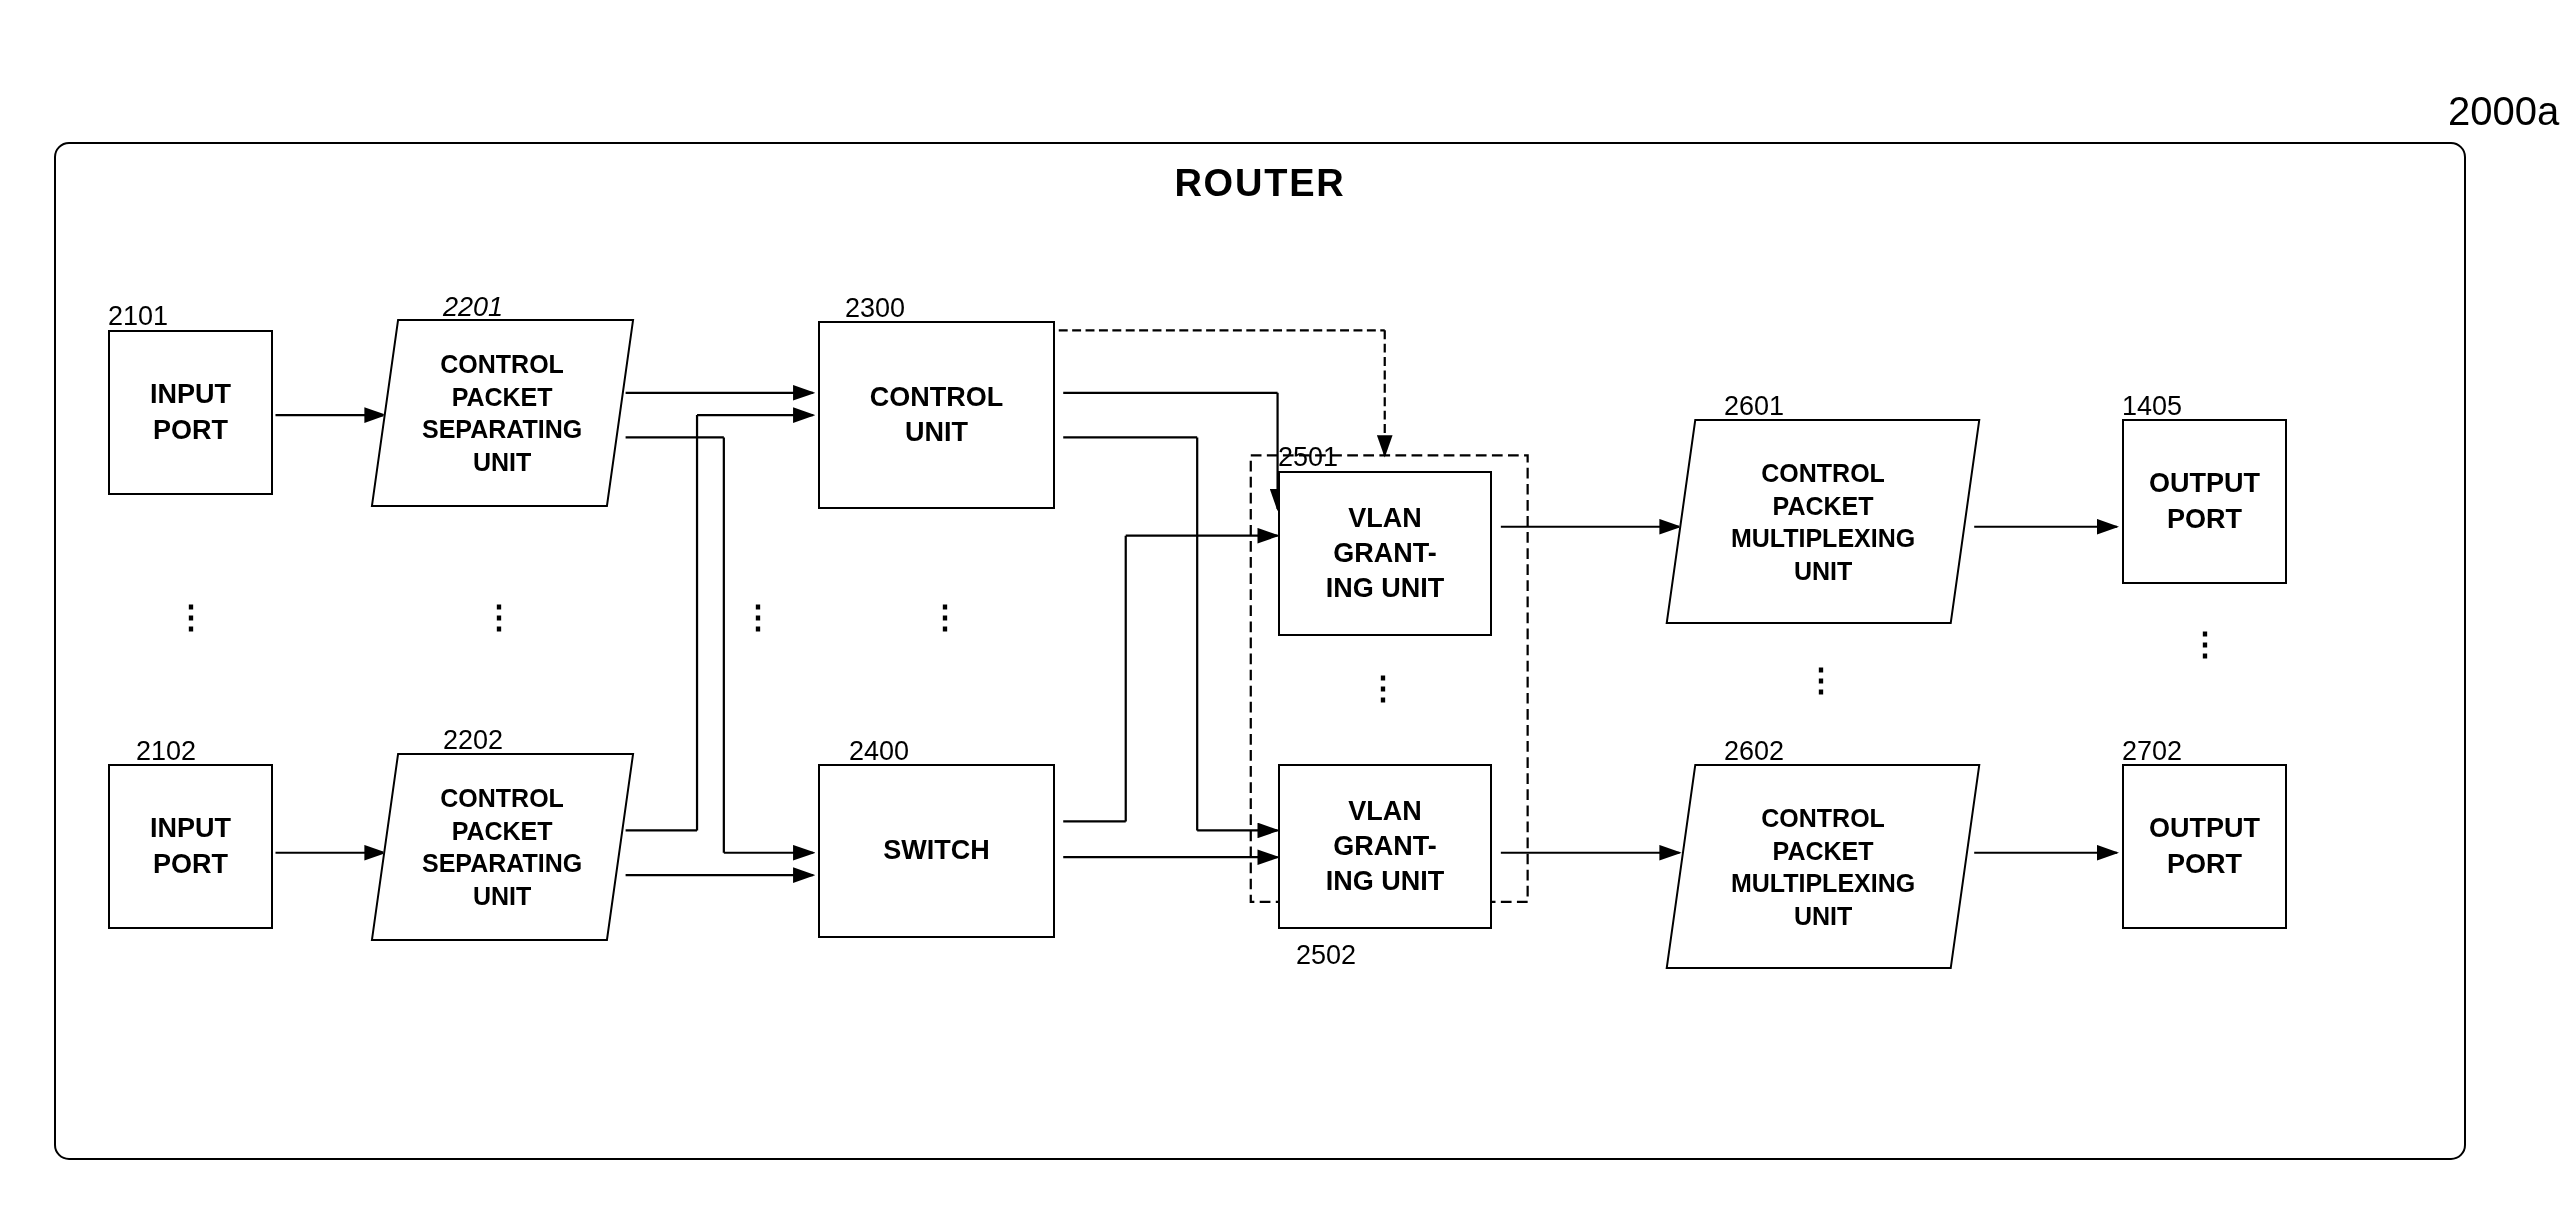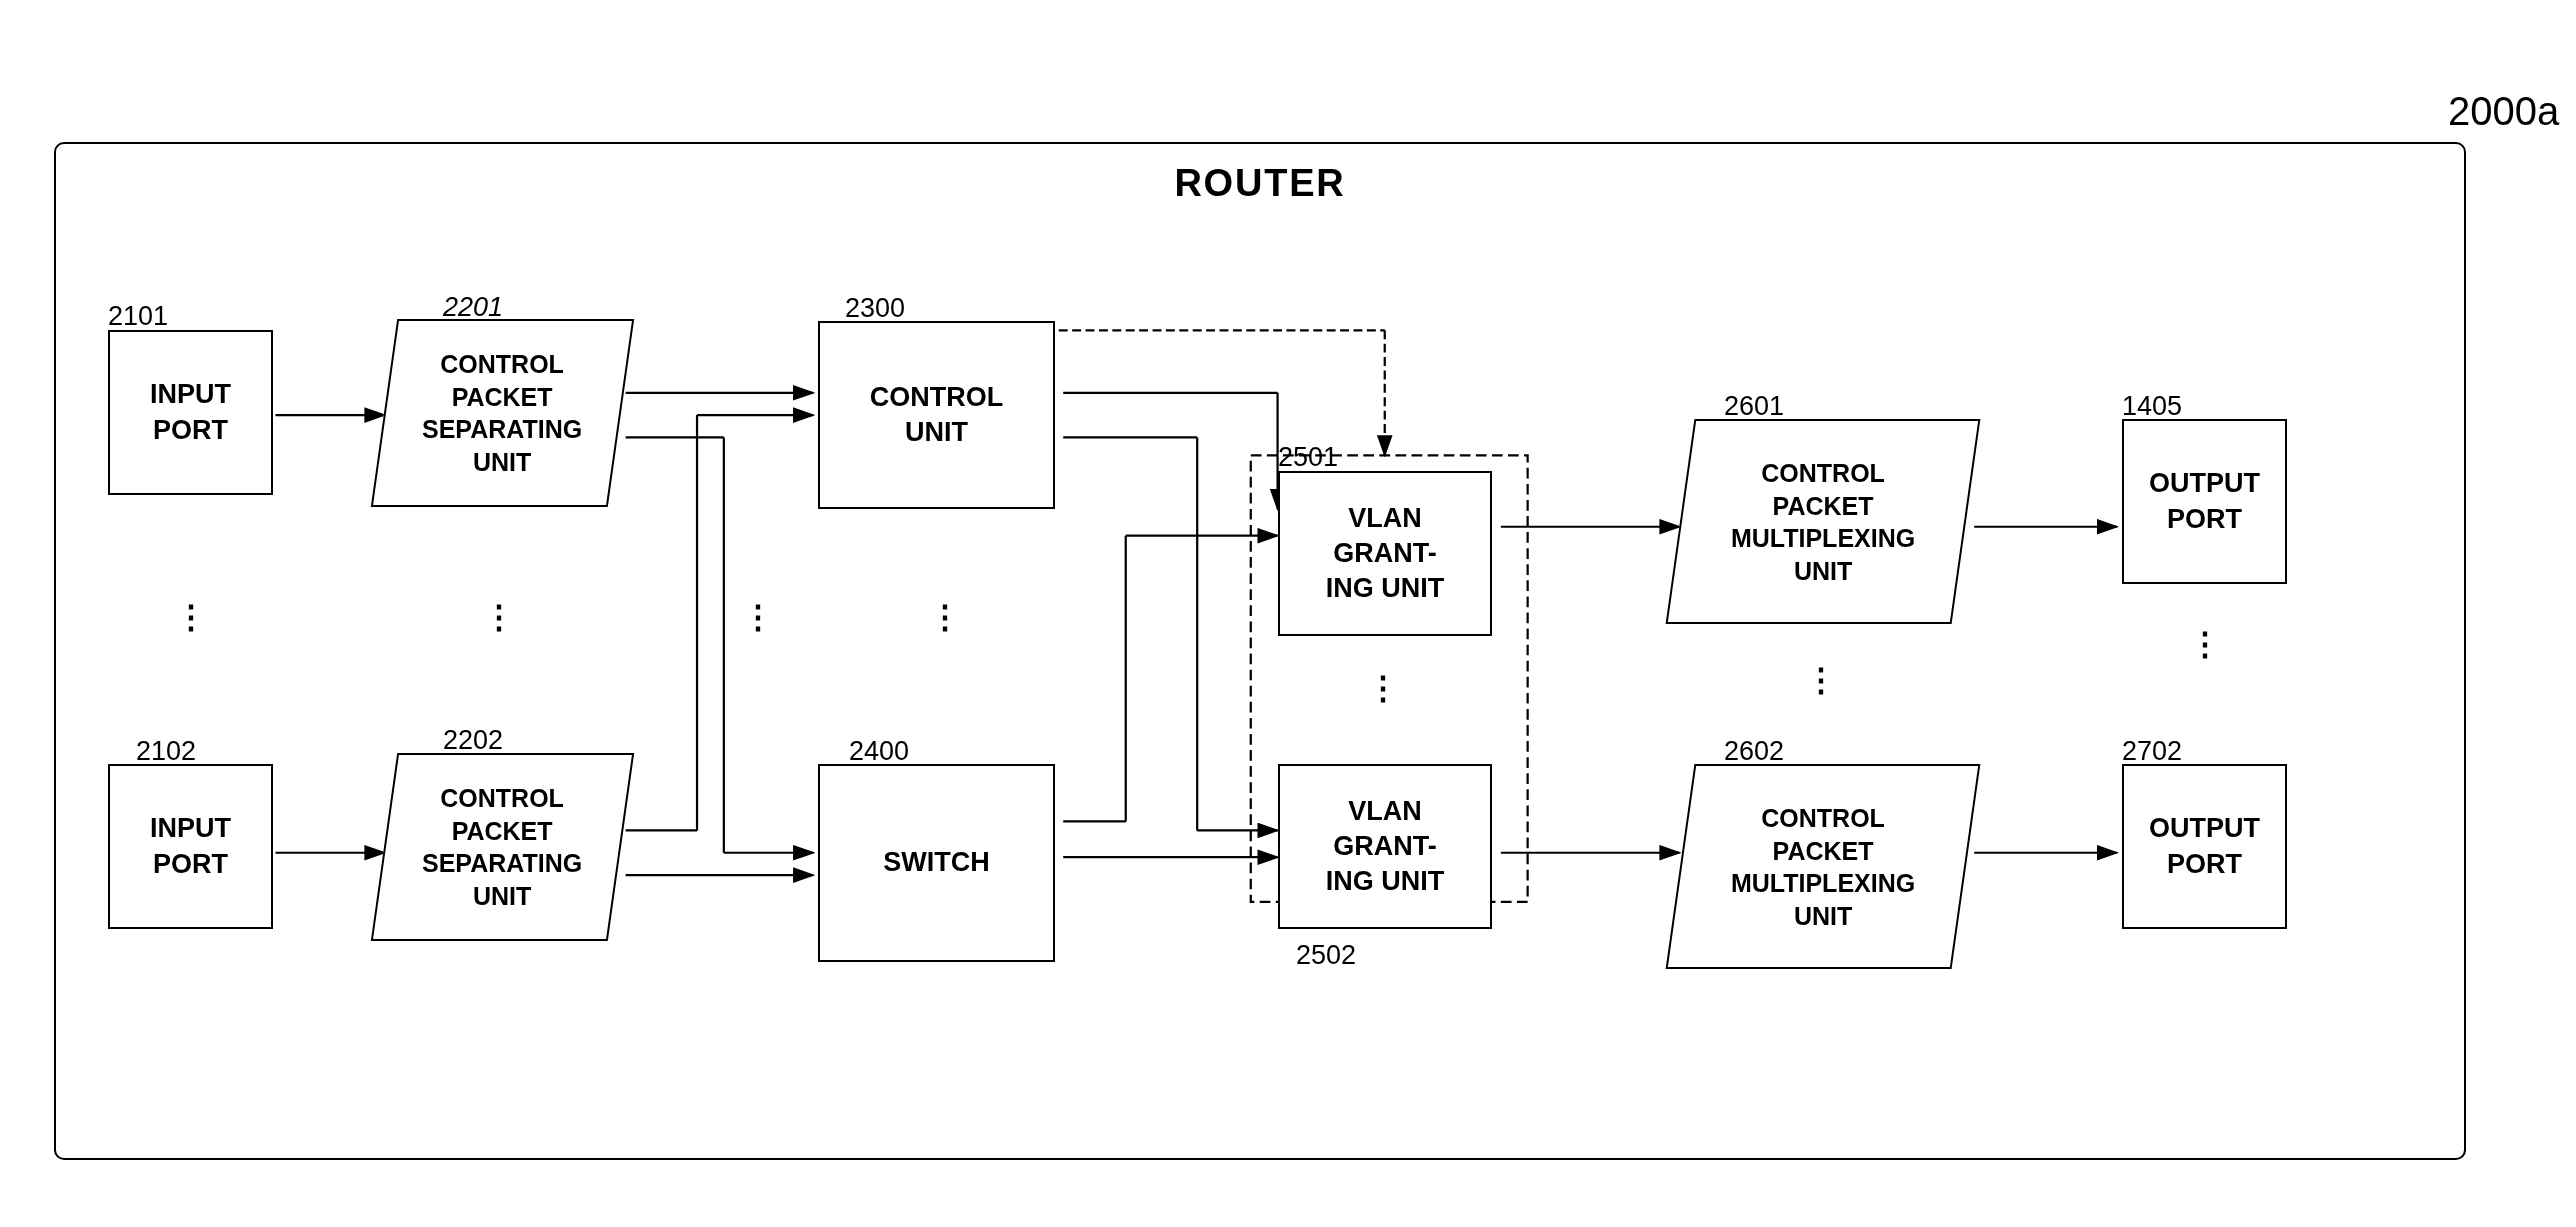--- a/index.html
+++ b/index.html
@@ -27,21 +27,21 @@
     }
 
     
     .router-box {
       position: absolute;
       top: 71px;
       left: 0;
       width: 2412px;
       height: 1018px;
       border: 2.7px solid #000;
-      border-radius: 10px;
+      border-radius: 15px;
     }
 
     .router-title {
       position: absolute;
       top: 18px;
       left: 50%;
       transform: translateX(-50%);
       font-size: 38px;
       font-weight: bold;
       letter-spacing: 1.8px;
@@ -195,21 +195,21 @@
 UNIT</span>
   </div>
   <div class="num-label" style="left: 389px; top: 654px;">2202</div>
 
   <div class="block" style="left: 764px; top: 250px; width: 237px; height: 188px;">
     <span style="white-space:pre-line;">CONTROL
 UNIT</span>
   </div>
   <div class="num-label" style="left: 791px; top: 222px;">2300</div>
 
-  <div class="block" style="left: 764px; top: 693px; width: 237px; height: 198px;">
+  <div class="block" style="left: 764px; top: 693px; width: 237px; height: 174px;">
     <span style="white-space:pre-line;">SWITCH</span>
   </div>
   <div class="num-label" style="left: 795px; top: 665px;">2400</div>
 
   <div class="block" style="left: 1224px; top: 400px; width: 214px; height: 165px;">
     <span style="white-space:pre-line;">VLAN
 GRANT-
 ING UNIT</span>
   </div>
   <div class="num-label" style="left: 1224px; top: 371px;">2501</div>

